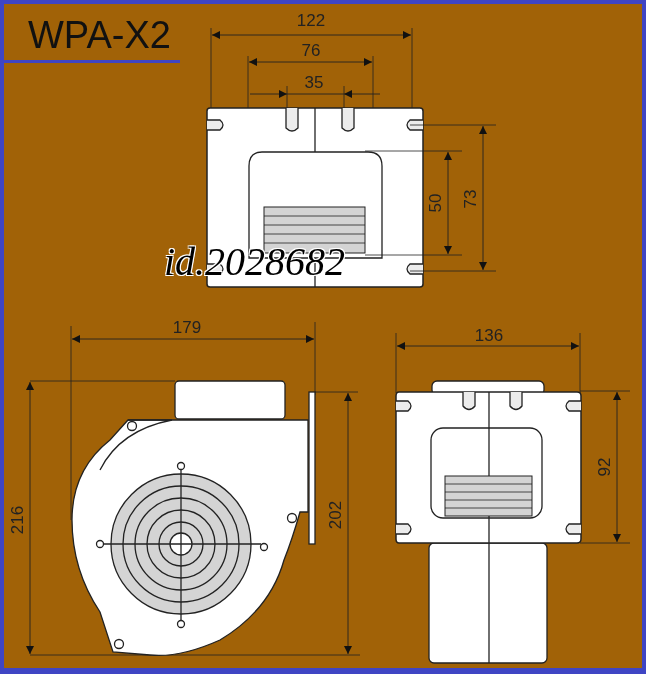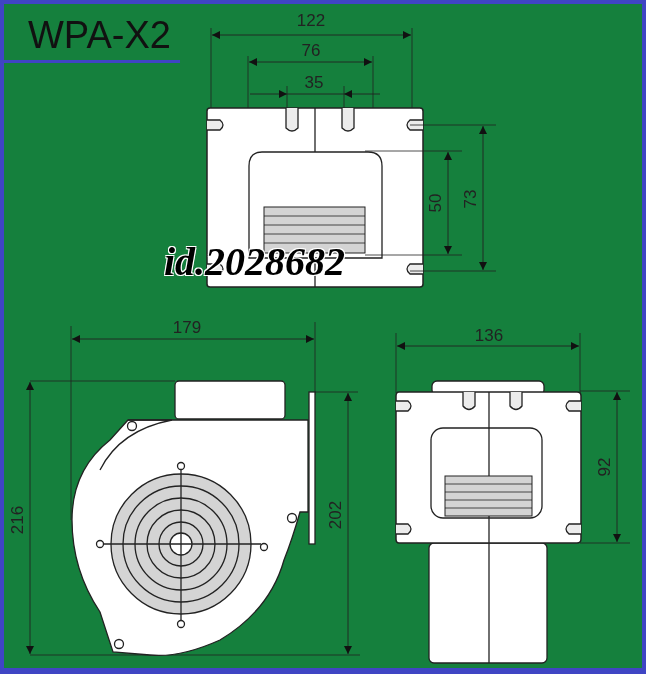--- a/index.html
+++ b/index.html
@@ -1,33 +1,33 @@
 <!DOCTYPE html>
 <html><head>
   <meta charset="utf-8">
   <style>
     html, body { margin: 0; padding: 0; }
     body { width: 646px; height: 674px; overflow: hidden; background: #3f45c4; }
     .frame {
       position: absolute; left: 4px; top: 4px; width: 638px; height: 664px;
-      background: #15803d; overflow: hidden;
+      background: #a16207; overflow: hidden;
     }
     .title {
       position: absolute; left: 24px; top: 10px;
       font-family: "Liberation Sans", sans-serif; font-size: 38px; color: #111;
       letter-spacing: 0px;
     }
     .title-underline {
       position: absolute; left: 0px; top: 56px; width: 176px; height: 3px; background: #3f45c4;
     }
     svg { position: absolute; left: 0; top: 0; }
     .dim { font-family: "Liberation Sans", sans-serif; font-size: 17px; fill: #222; }
     .wm {
       position: absolute; left: 160px; top: 234px;
-      font-family: "Liberation Serif", serif; font-style: italic; font-weight: bold;
+      font-family: "Liberation Serif", serif; font-style: italic; font-weight: normal;
       font-size: 40px; color: #000;
       text-shadow: 1px 1px 0 #fff, -1px -1px 0 #fff, 1px -1px 0 #fff, -1px 1px 0 #fff;
     }
   </style>
 </head>
 <body>
 
 <div class="frame">
   <div class="title">WPA-X2</div>
   <div class="title-underline"></div>

